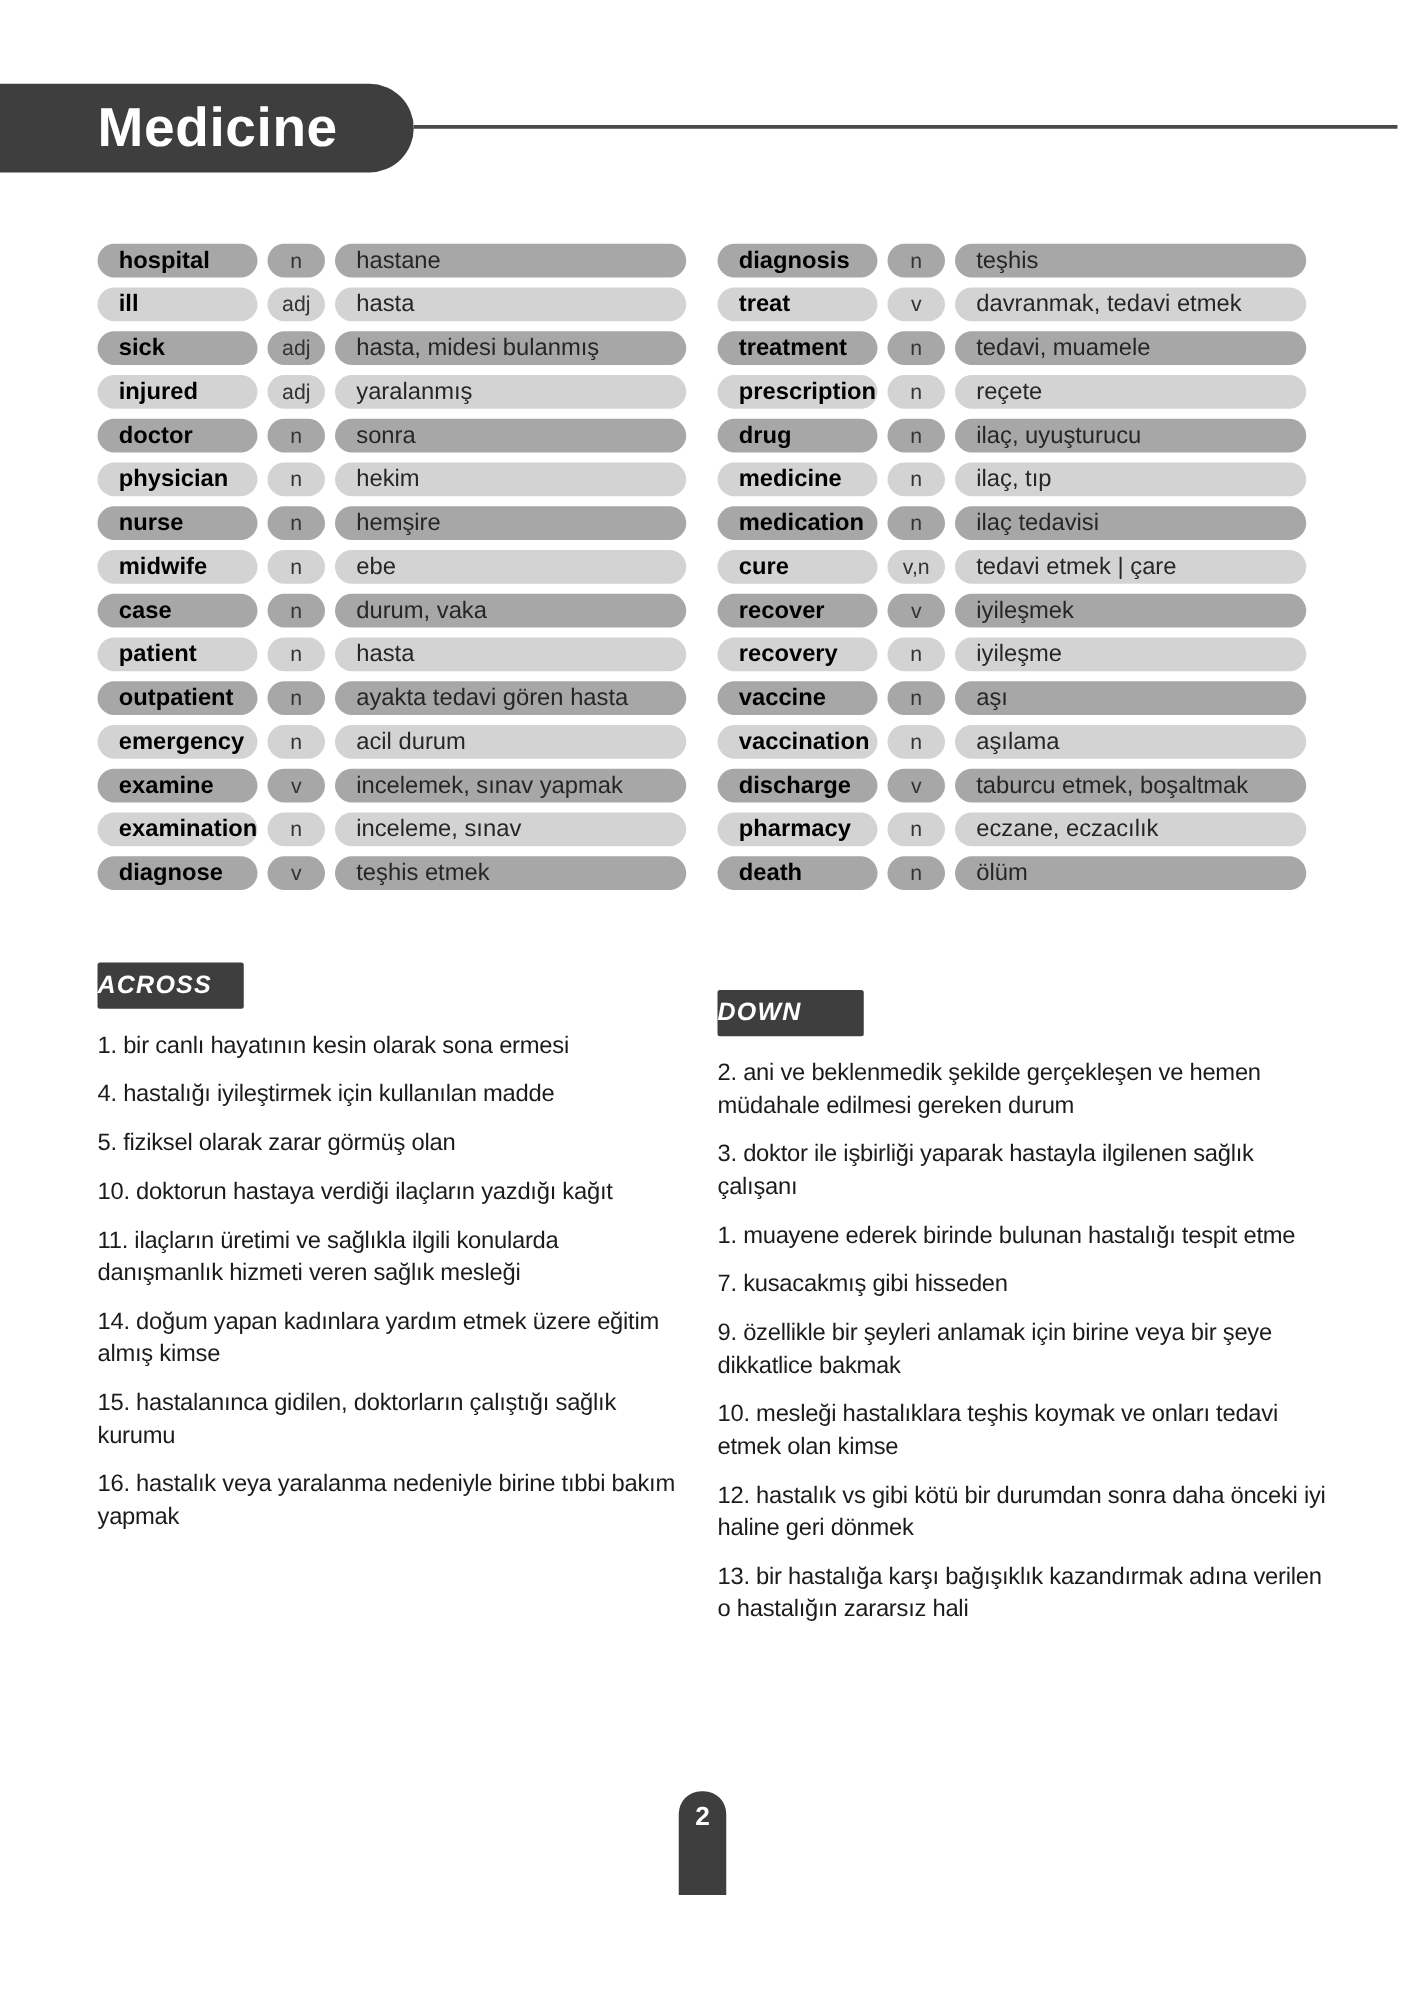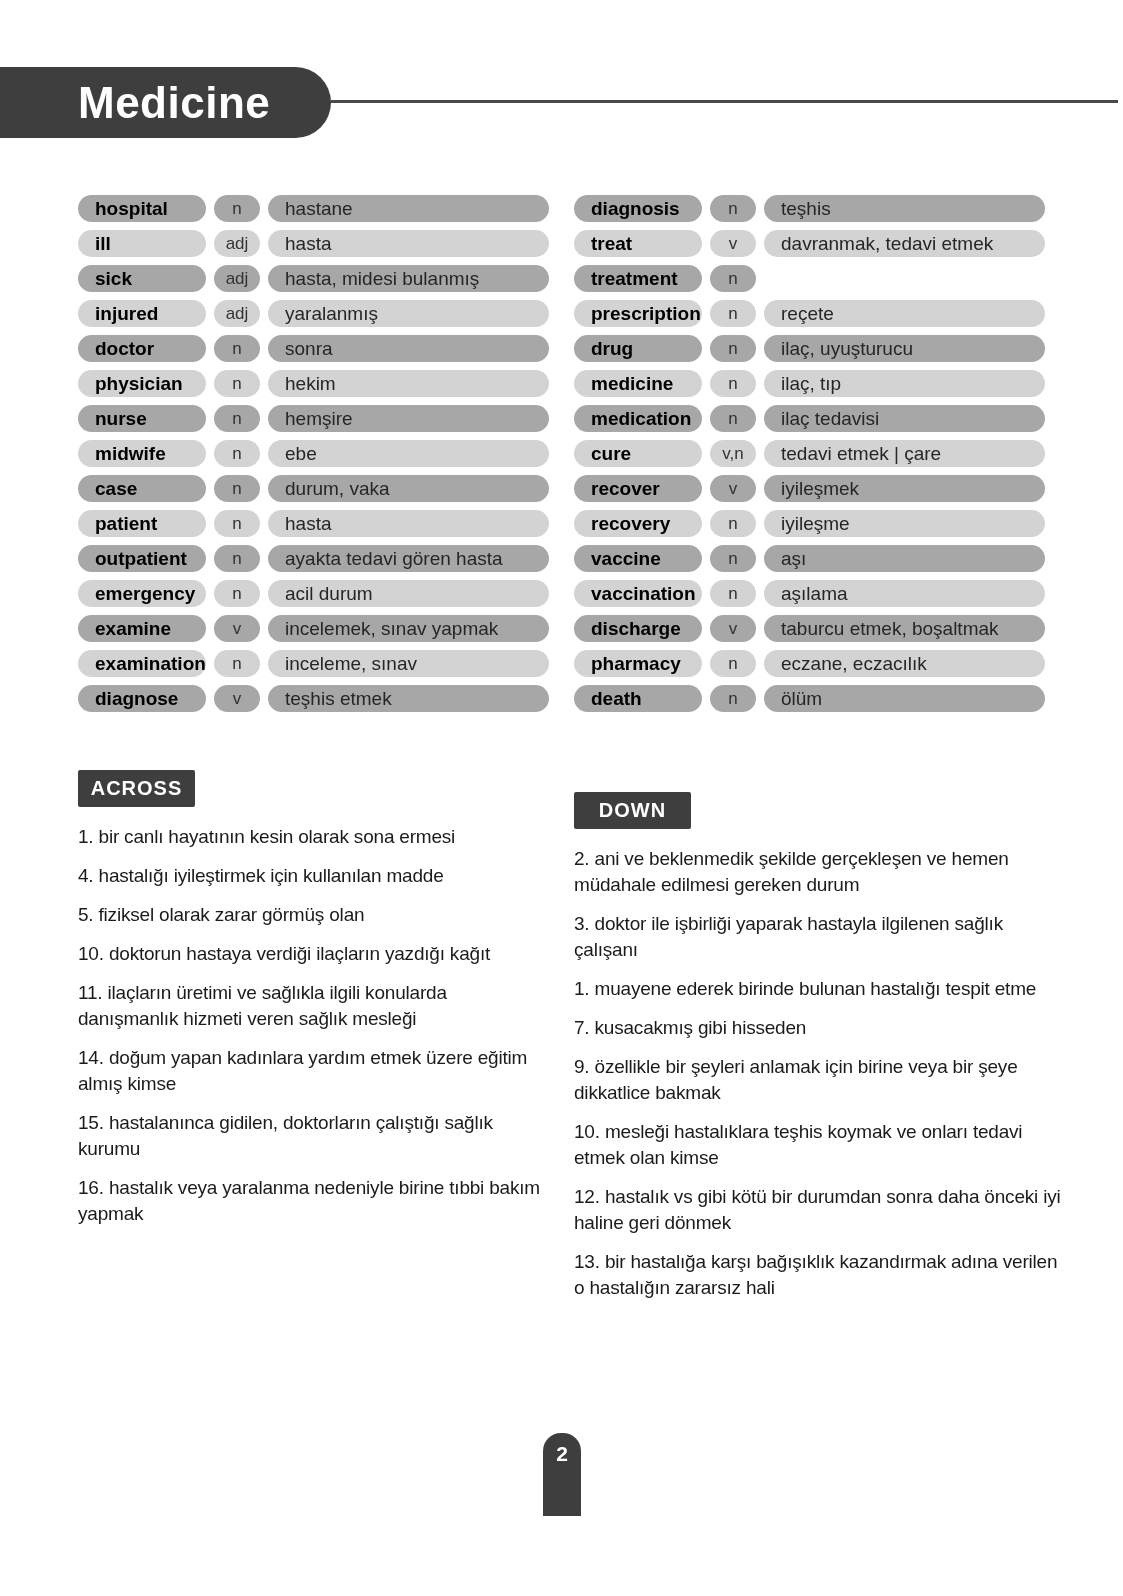--- a/index.html
+++ b/index.html
@@ -47,22 +47,23 @@
 
   
   .clues {
     position:absolute; top:770px; left:78px;
     width:990px; display:flex; gap:25px;
   }
   .clue-col { width:471px; flex:0 0 471px; }
   .clue-col.right { width:494px; flex:0 0 494px;margin-top:22px; }
   .badge {
     width:117px; height:37px; background:#3e3e3e; border-radius:2px;
-    display:flex; align-items:center; justify-content:center;
+    display:flex; align-items:center; 
     margin-bottom:17px;
+    font-style:italic;
   }
   .badge span { color:#ffffff; font-size:20px; font-weight:bold; letter-spacing:1px; }
   .clue {
     font-size:19px; line-height:26px; color:#1b1b1b;
     margin-bottom:13px; letter-spacing:-0.2px;
   }
 
   
   .footer-brand {
     position:absolute; left:74px; top:1516px;
@@ -178,20 +179,21 @@
           <div class="pill trans">teşhis</div>
         </div>
         <div class="vrow shade-light">
           <div class="pill word">treat</div>
           <div class="pill pos">v</div>
           <div class="pill trans">davranmak, tedavi etmek</div>
         </div>
         <div class="vrow shade-dark">
           <div class="pill word">treatment</div>
           <div class="pill pos">n</div>
+          <div class="pill trans">tedavi, muamele</div>
         </div>
         <div class="vrow shade-light">
           <div class="pill word">prescription</div>
           <div class="pill pos">n</div>
           <div class="pill trans">reçete</div>
         </div>
         <div class="vrow shade-dark">
           <div class="pill word">drug</div>
           <div class="pill pos">n</div>
           <div class="pill trans">ilaç, uyuşturucu</div>

